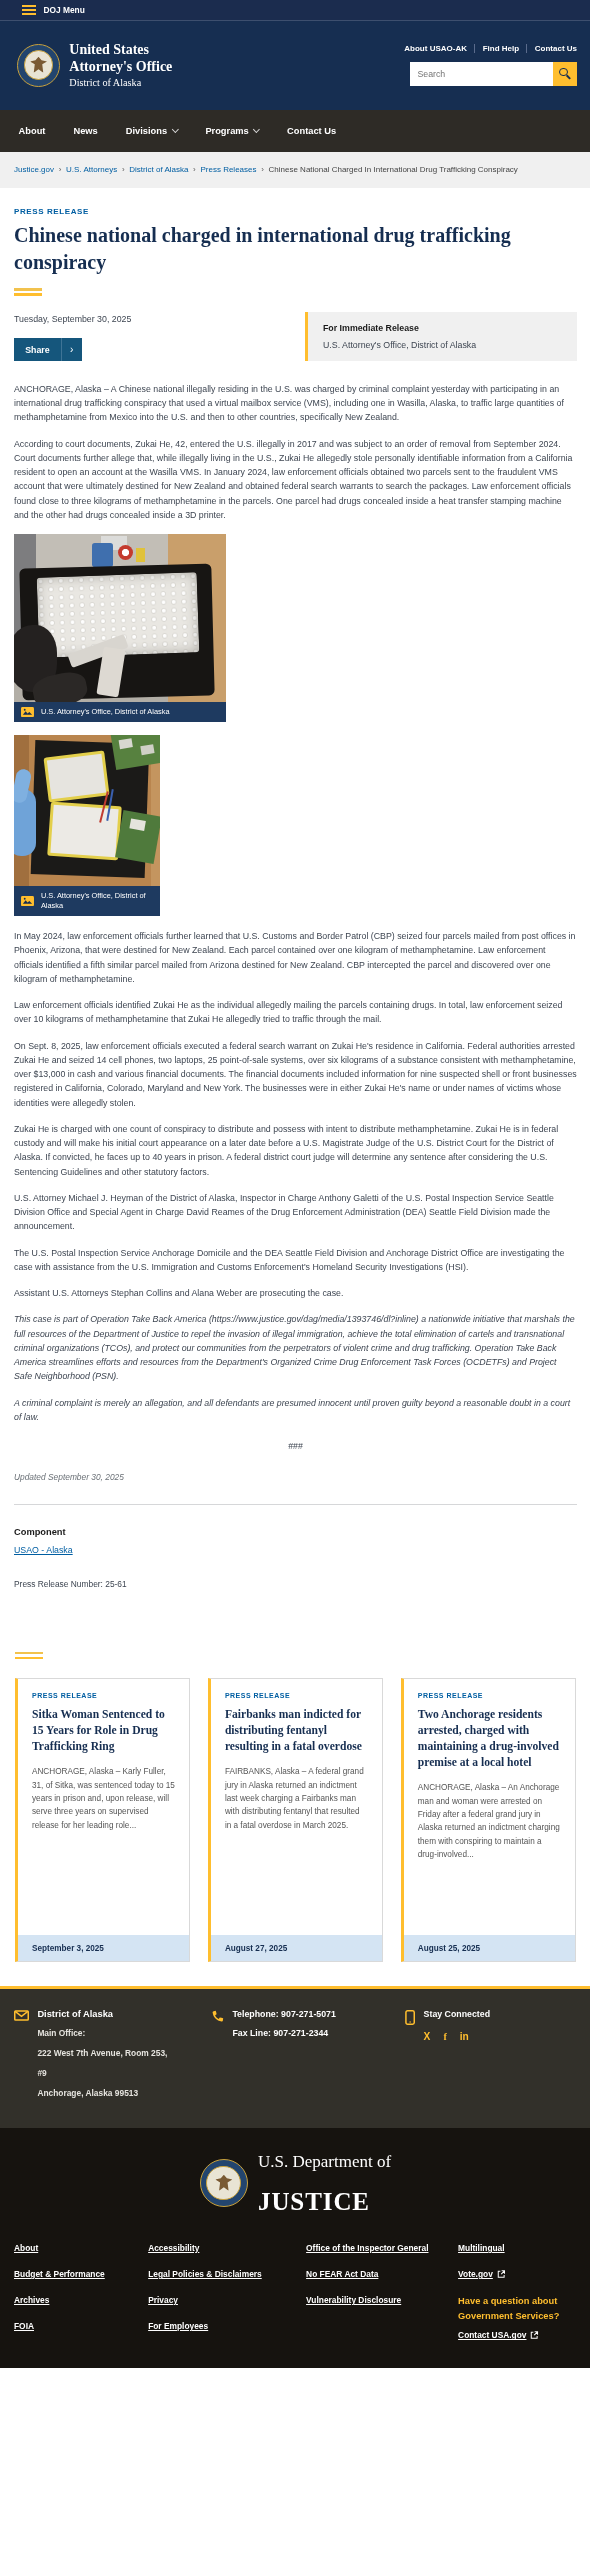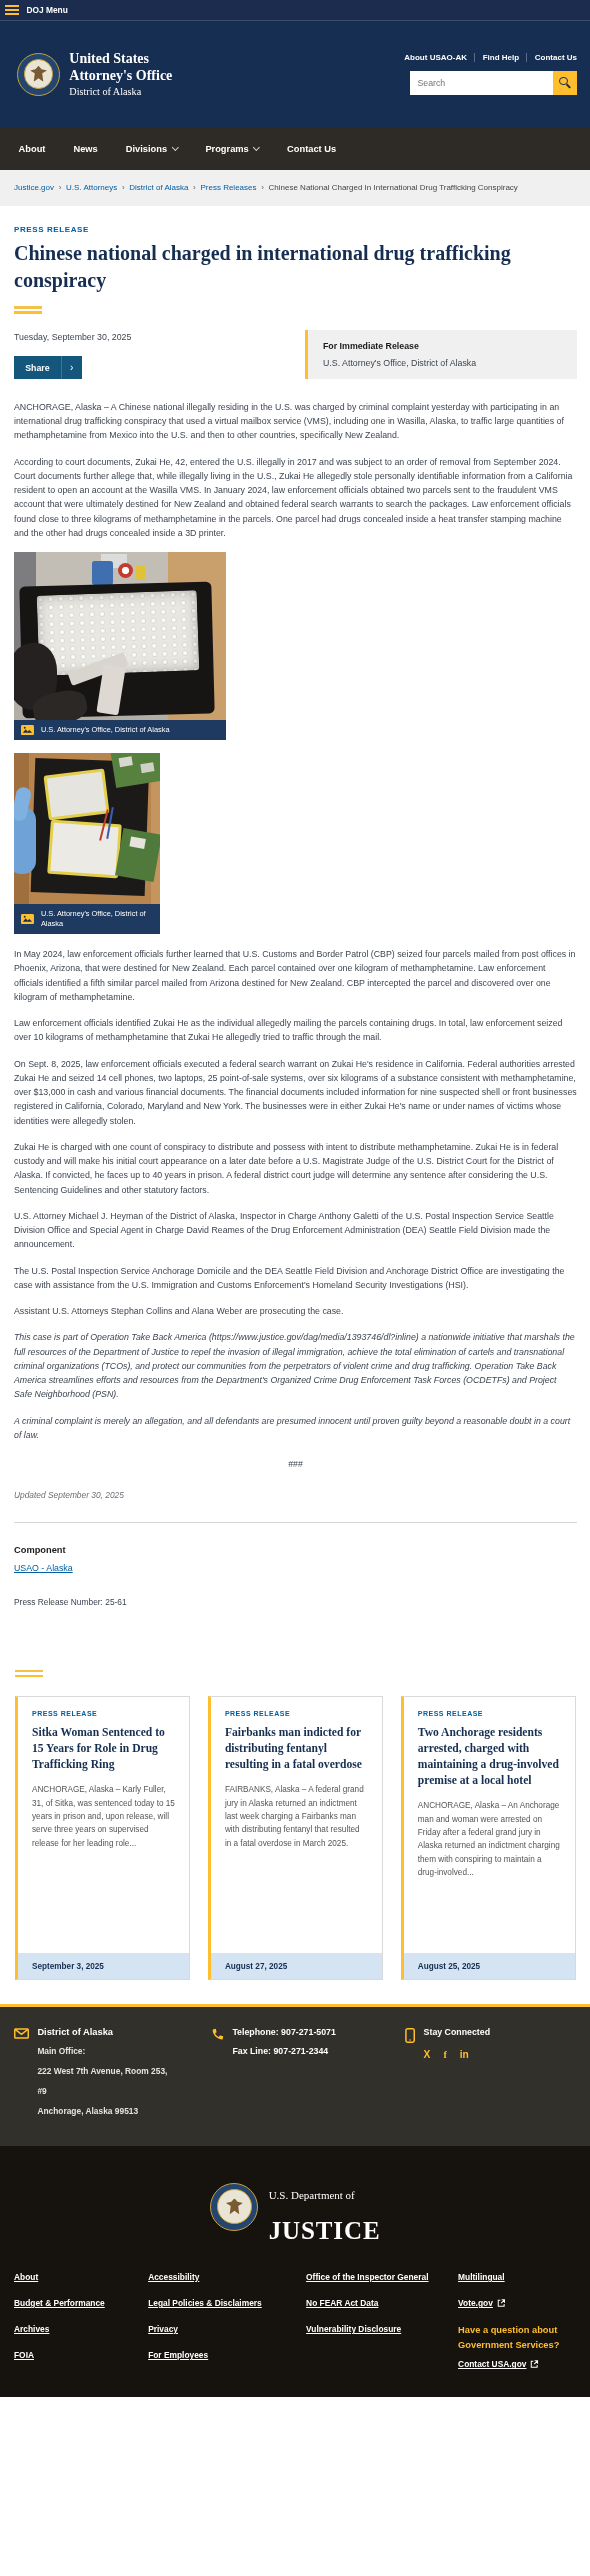--- a/index.html
+++ b/index.html
@@ -1,25 +1,25 @@
 <!DOCTYPE html>
 <html style="font-size:15px"><head>
 <meta charset="utf-8">
 <style>
   * { margin:0; padding:0; box-sizing:border-box; }
   html,body { background:#fff; }
   body { width:591px; font-family:"Liberation Sans", sans-serif; color:#3d4551; }
 
   
-  .doj-bar { background:#1b2c4e; border-bottom:0.9px solid #3d4f6e; height:20.5px; display:flex; align-items:center; padding:0 0 0 5px; gap:7.4px; }
+  .doj-bar { background:#1b2c4e; border-bottom:0.9px solid #3d4f6e; height:20.5px; display:flex; align-items:center; padding:0 0 0 22px; gap:7.4px; }
   .burger { width:14px; height:10.2px; background:linear-gradient(#ffbe2e 0 1.9px,transparent 1.9px 4.2px,#ffbe2e 4.2px 6px,transparent 6px 8.4px,#ffbe2e 8.4px 10.2px); }
   .doj-bar span { color:#fff; font-size:8.4px; font-weight:bold; }
 
   
-  .site-header { background:#162e51; height:107px; display:flex; align-items:center; padding:0 14px 0 17px; }
+  .site-header { background:#162e51; height:89px; display:flex; align-items:center; padding:0 14px 0 17px; }
   .seal { width:43px; height:43px; border-radius:50%; background:#23456e; border:1.9px solid #c9a13b; position:relative; flex-shrink:0; }
   .seal::before { content:""; position:absolute; inset:5.6px; border-radius:50%; background:#e9e4d4; border:0.9px solid #c9a13b; }
   .seal::after { content:""; position:absolute; left:50%; top:50%; width:17px; height:16px; transform:translate(-50%,-52%); background:#7a5a33;
     clip-path:polygon(50% 0,68% 22%,100% 30%,72% 48%,78% 100%,50% 78%,22% 100%,28% 48%,0 30%,32% 22%); }
   .org-block { margin-left:9.3px; font-family:"Liberation Serif", serif; color:#fff; }
   .org-block .l1 { font-size:14px; font-weight:bold; line-height:1.15; }
   .org-block .l2 { font-size:14px; font-weight:bold; line-height:1.15; }
   .org-block .l3 { font-size:10.2px; margin-top:1.9px; }
   .header-right { margin-left:auto; display:flex; flex-direction:column; align-items:flex-end; gap:8.4px; }
   .util-links { display:flex; align-items:center; gap:7.4px; }
@@ -142,21 +142,21 @@
   .fo-strong + .fo-strong { margin-top:8.4px; }
   .social-row { display:flex; gap:13px; margin-top:11.2px; }
   .social-row a { color:#ffbe2e; text-decoration:none; font-size:10.2px; font-weight:bold; }
   .social-f { font-family:"Liberation Serif", serif; }
 
   
   .footer-doj { background:#16130f; padding:24px 14px 13px; }
   .doj-logo { display:flex; align-items:center; justify-content:center; gap:10.2px; }
   .seal.large { width:48px; height:48px; }
   .doj-logo-text { font-family:"Liberation Serif", serif; color:#fff; }
-  .doj-logo-text .t1 { font-size:11px;margin-top:19px; }
+  .doj-logo-text .t1 { font-size:17px; }
   .doj-logo-text .t2 { font-size:25px; font-weight:bold; letter-spacing:0.9px; line-height:1; margin-top:17px; }
   .doj-links { display:grid; grid-template-columns:1.05fr 1.25fr 1.2fr 1fr; gap:0 9.3px; margin-top:28px; }
   .doj-links a { display:block; color:#fff; font-size:8.4px; font-weight:bold; text-decoration:underline; margin-bottom:13px; line-height:1.55; }
   .ext-icon { display:inline-block; margin-left:3.7px; vertical-align:-0.9px; }
   .gov-question { color:#ffbe2e; font-size:9.3px; font-weight:bold; line-height:1.6; margin:1.9px 0 5.6px; }
 </style>
 </head>
 <body>
 
 <div class="doj-bar">

